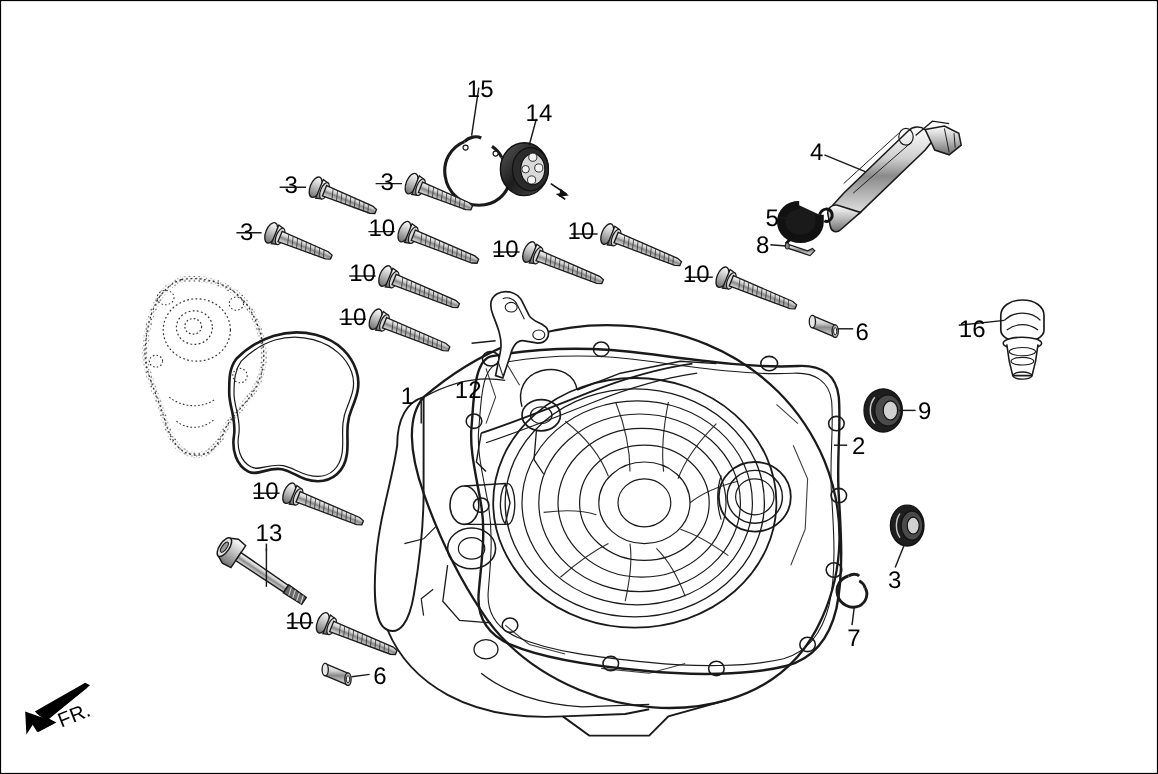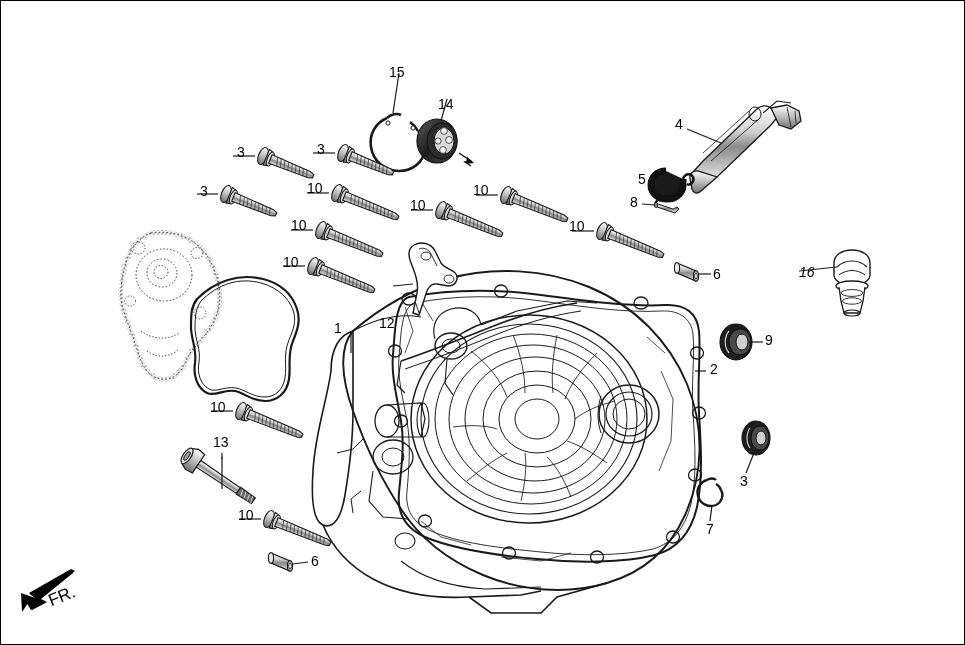--- a/index.html
+++ b/index.html
@@ -9,21 +9,21 @@
     width:965px;height:645px;
     background:#ffffff;
     border:1px solid #000;
     box-sizing:border-box;
     overflow:hidden;
   }
   #diagram{position:absolute;left:0;top:0;width:963px;height:643px;}
   .lbl{
     position:absolute;
     font-family:"Liberation Sans",sans-serif;
-    font-size:14px;
+    font-size:20px;
     color:#000;
     line-height:1;
     white-space:nowrap;
     user-select:none;
   }
   .fr-text{
     position:absolute;
     font-family:"Liberation Sans",sans-serif;
     font-size:17px;
     color:#000;
@@ -436,23 +436,23 @@
   <div class="lbl" style="left:290px;top:217px;">10</div>
   <div class="lbl" style="left:282px;top:254px;">10</div>
   <div class="lbl" style="left:409px;top:197px;">10</div>
   <div class="lbl" style="left:472px;top:182px;">10</div>
   <div class="lbl" style="left:568px;top:218px;">10</div>
   <div class="lbl" style="left:209px;top:399px;">10</div>
   <div class="lbl" style="left:237px;top:507px;">10</div>
   <div class="lbl" style="left:212px;top:434px;">13</div>
   <div class="lbl" style="left:378px;top:277px;margin-top:38px;">12</div>
   <div class="lbl" style="left:739px;top:473px;">3</div>
-  <div class="lbl" style="left:437px;top:84px;margin-top:12px;">14</div>
+  <div class="lbl" style="left:437px;top:84px;">14</div>
   <div class="lbl" style="left:388px;top:64px;">15</div>
-  <div class="lbl" style="left:798px;top:264px;font-style:italic;">16</div>
+  <div class="lbl" style="left:798px;top:264px;">16</div>
 
   <svg style="position:absolute;left:18px;top:568px;width:60px;height:48px;" viewBox="0 0 60 48">
     <path d="M56 2 L22 30 L28 33 L13 41 L9 34 L3 43 L2 24 L16 29 L10 24 L52 0 Z" fill="#000"></path>
     <path d="M54 4 L20 31 L26 34 L12 41 L7 33 L4 41 L3 26 L17 30 L11 25 L51 2 Z" fill="#000"></path>
   </svg>
   <div class="fr-text" style="left:52px;top:590px;">FR.</div>
 
 </div>
 
 </body></html>

